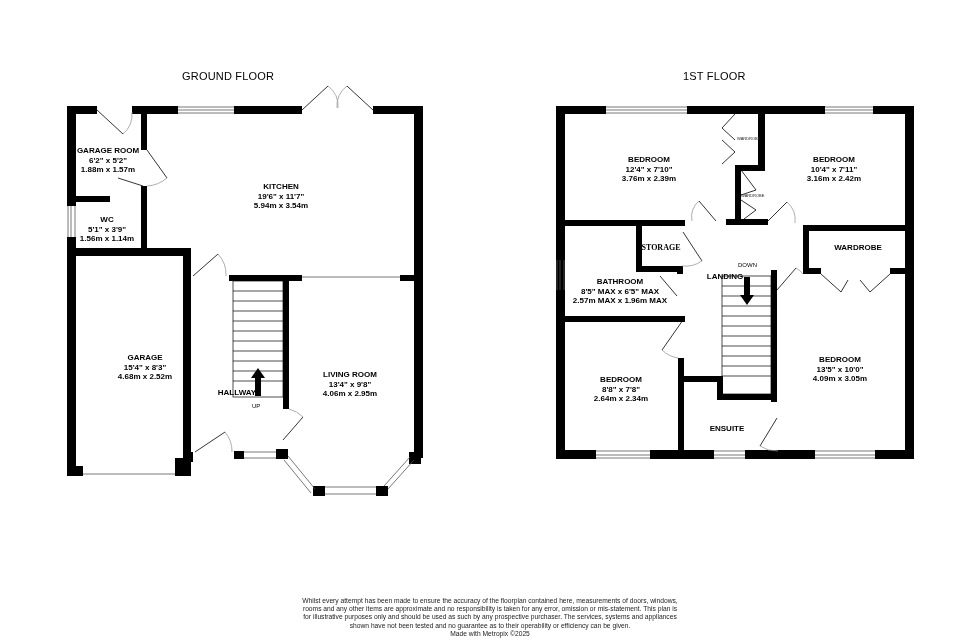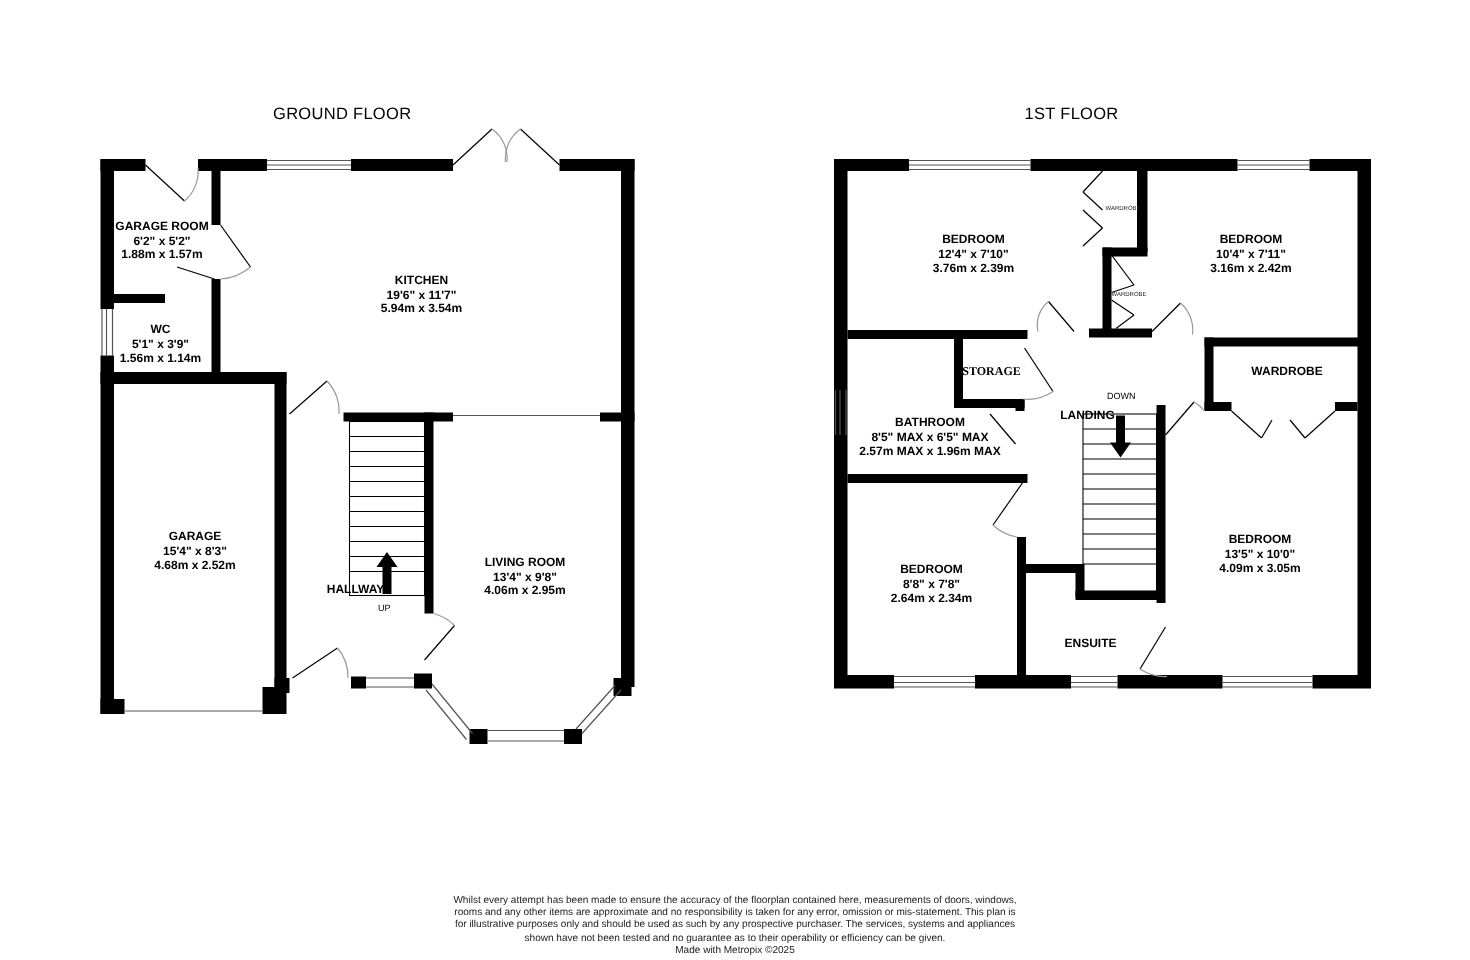--- a/index.html
+++ b/index.html
@@ -206,21 +206,21 @@
 <div class="room-label" style="left:107px; top:215px;text-align:center;">
   <div>WC</div>
   <div class="dim">5'1"  x 3'9"</div>
   <div class="dim">1.56m  x 1.14m</div>
 </div>
 <div class="room-label" style="left:281px; top:182px;">
   <div>KITCHEN</div>
   <div class="dim">19'6"  x 11'7"</div>
   <div class="dim">5.94m  x 3.54m</div>
 </div>
-<div class="room-label" style="left:130px; top:353px;">
+<div class="room-label" style="left:145px; top:353px;">
   <div>GARAGE</div>
   <div class="dim">15'4"  x 8'3"</div>
   <div class="dim">4.68m  x 2.52m</div>
 </div>
 <div class="room-label" style="left:237px; top:364px;margin-top:24px;">
   <div>HALLWAY</div>
 </div>
 <div class="small-label" style="left:252px; top:403px; font-size:6px;">UP</div>
 <div class="room-label" style="left:350px; top:370px;">
   <div>LIVING ROOM</div>

